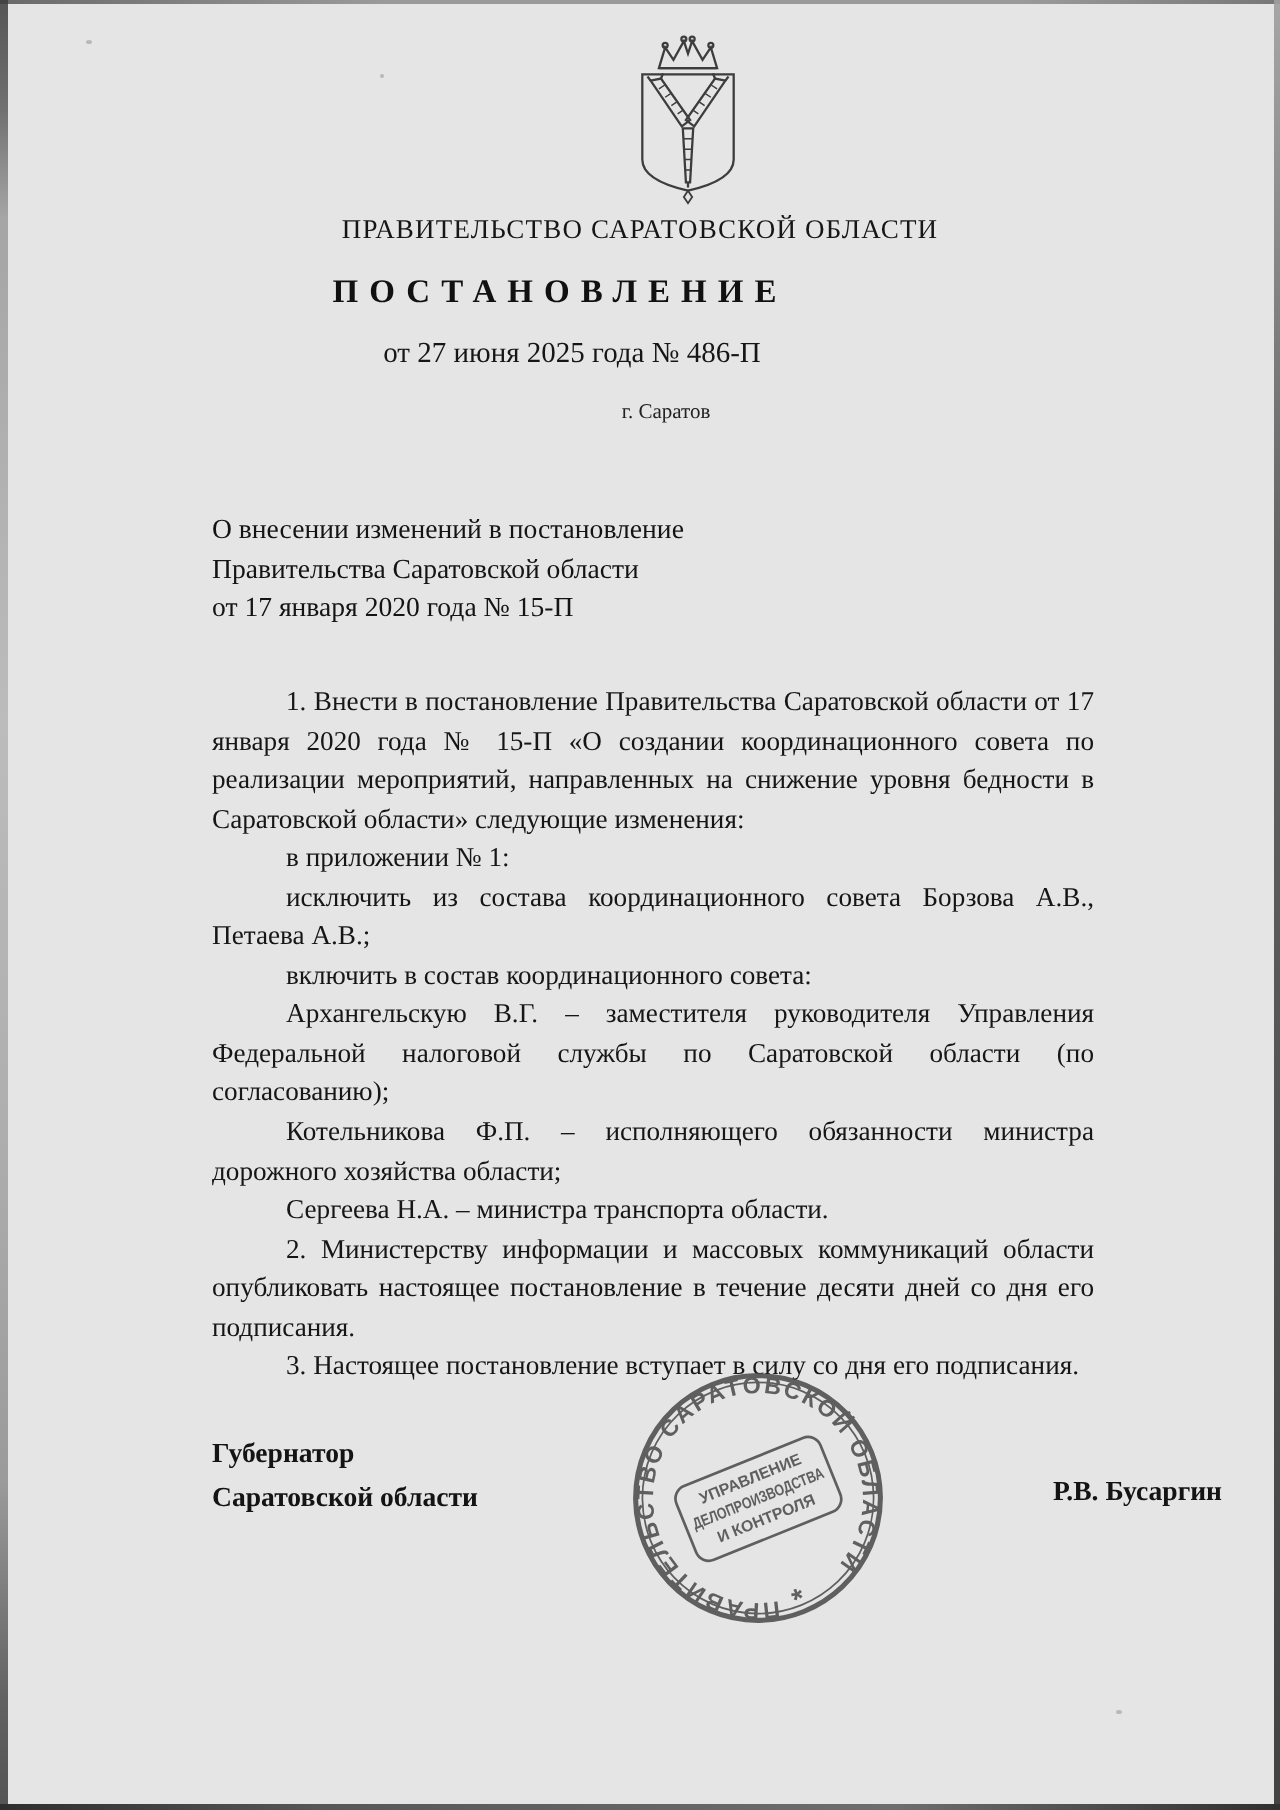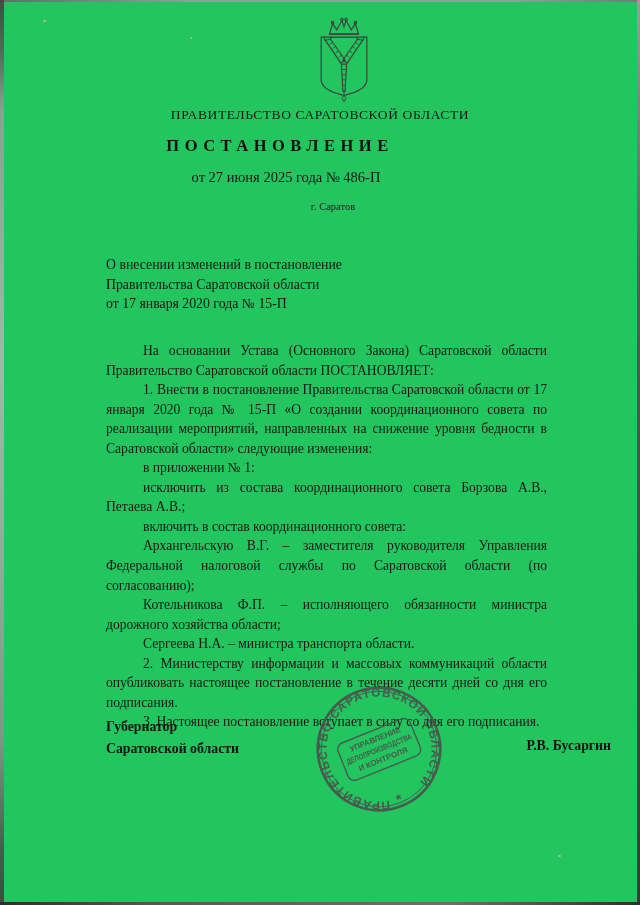--- a/index.html
+++ b/index.html
@@ -1,17 +1,17 @@
 <!DOCTYPE html>
 <html><head>
 <meta charset="utf-8">
 <style>
   html,body{margin:0;padding:0;background:#fff;}
   .page{
-    position:relative;width:640px;height:905px;background:#22c55e;overflow:hidden;
+    position:relative;width:640px;height:905px;background:#e5e5e5;overflow:hidden;
     font-family:"Liberation Serif","DejaVu Serif",serif;color:#1a1a1a;
   }
   
   .edge-top{position:absolute;left:0;top:0;width:640px;height:2px;
     background:linear-gradient(to right,#6a6a6a,#9a9a9a 30%,#9a9a9a 80%,#777);}
   .edge-left{position:absolute;left:0;top:0;width:4px;height:905px;
     background:linear-gradient(to bottom,#3c3c3c 0,#5b5b5b 6%,#9a9a9a 12%,#b5b5b5 40%,#a5a5a5 62%,#8d8d8d 82%,#4a4a4a 94%,#3a3a3a 100%);opacity:.85;}
   .edge-right{position:absolute;right:0;top:0;width:3px;height:905px;
     background:linear-gradient(to bottom,#9f9f9f,#565656 30%,#3f3f3f 70%,#303030);opacity:.9;}
   .edge-bottom{position:absolute;left:0;bottom:0;width:640px;height:3px;
@@ -92,21 +92,20 @@
   <div class="datenum">от 27 июня 2025 года № 486-П</div>
   <div class="city">г. Саратов</div>
 
   <div class="doc-title">
     <div>О внесении изменений в постановление</div>
     <div>Правительства Саратовской области</div>
     <div>от 17 января 2020 года № 15-П</div>
   </div>
 
   <div class="body-text">
-    <p>На основании Устава (Основного Закона) Саратовской области Правительство Саратовской области ПОСТАНОВЛЯЕТ:</p>
     <p>1. Внести в постановление Правительства Саратовской области от 17 января 2020 года № 15-П «О создании координационного совета по реализации мероприятий, направленных на снижение уровня бедности в Саратовской области» следующие изменения:</p>
     <p>в приложении № 1:</p>
     <p>исключить из состава координационного совета Борзова А.В., Петаева А.В.;</p>
     <p>включить в состав координационного совета:</p>
     <p>Архангельскую В.Г. – заместителя руководителя Управления Федеральной налоговой службы по Саратовской области (по согласованию);</p>
     <p>Котельникова Ф.П. – исполняющего обязанности министра дорожного хозяйства области;</p>
     <p>Сергеева Н.А. – министра транспорта области.</p>
     <p>2. Министерству информации и массовых коммуникаций области опубликовать настоящее постановление в течение десяти дней со дня его подписания.</p>
     <p>3. Настоящее постановление вступает в силу со дня его подписания.</p>
   </div>

